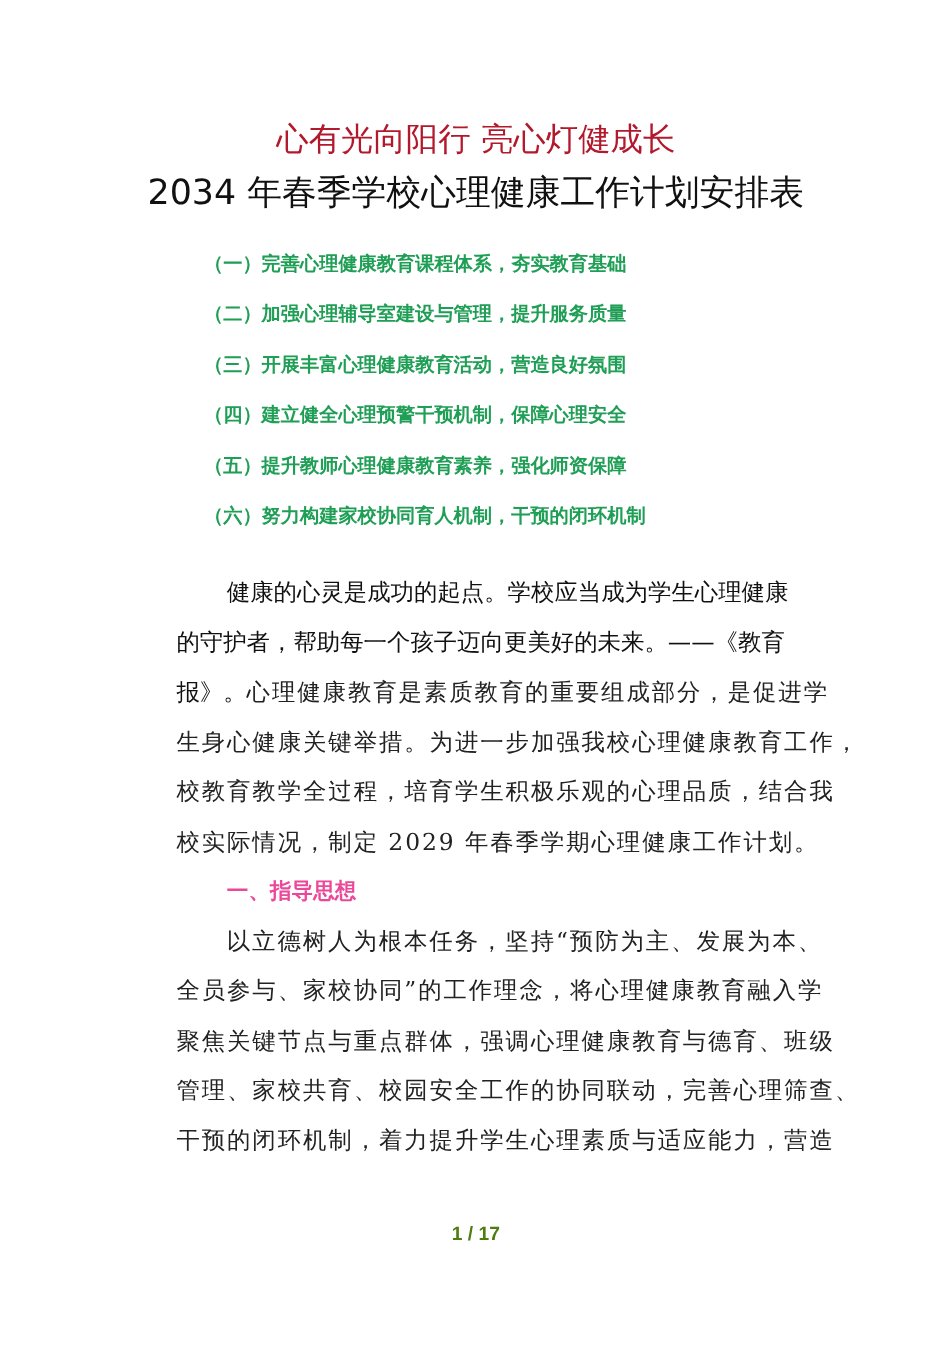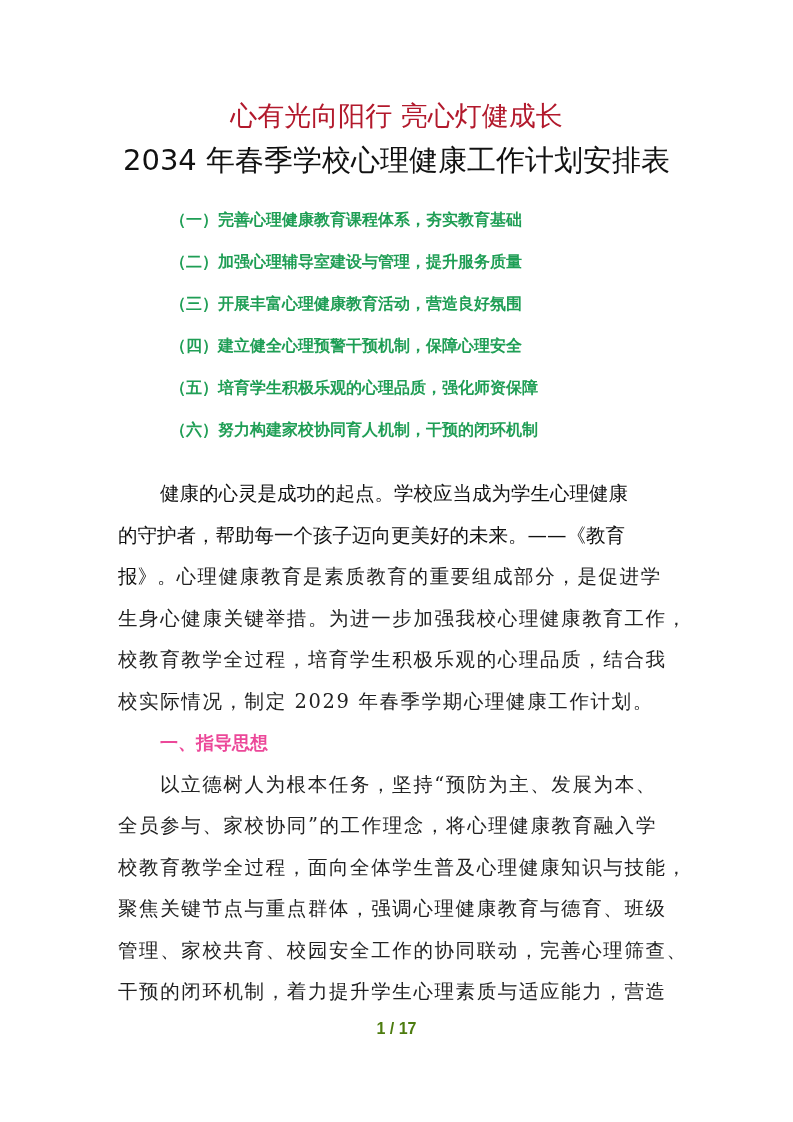--- a/index.html
+++ b/index.html
@@ -6,53 +6,52 @@
   body { width: 793px; height: 1122px; position: relative; overflow: hidden; font-family: "DejaVu Serif", serif; color: #1a1a1a; }
   .page { position: absolute; left: 0; top: 0; width: 793px; height: 1122px; background: #fff; }
   .title-red { position: absolute; top: 98px; left: 0; width: 793px; text-align: center; font-size: 27px; color: #b2192c; font-family: "DejaVu Sans", sans-serif; letter-spacing: 0px; }
   .title-main { position: absolute; top: 141px; left: 0; width: 793px; text-align: center; font-size: 29px; color: #111; font-family: "DejaVu Sans", sans-serif; }
   .toc { position: absolute; left: 170px; top: 204px; width: 500px; }
   .toc-item { height: 42px; line-height: 32px; font-size: 16px; font-weight: bold; color: #1f9e55; font-family: "DejaVu Sans", sans-serif; white-space: nowrap; }
   .body-text { position: absolute; left: 118px; width: 565px; font-size: 19.5px; line-height: 41.5px; }
   .lead { font-family: "DejaVu Sans", sans-serif; color: #111; }
   .rest { font-family: "DejaVu Serif", serif; color: #222; letter-spacing: 1.6px; }
   .heading { font-family: "DejaVu Sans", sans-serif; font-weight: bold; color: #ec4899; font-size: 18px; }
-  .line { display: block; white-space: nowrap; }
+  .line { display: block; white-space: nowrap; margin-left: 29px; }
   .indent { padding-left: 42px; }
   .page-num { position: absolute; top: 1020px; left: 0; width: 793px; text-align: center; font-size: 16px; font-weight: bold; font-family: "Liberation Sans", sans-serif; color: #4d7c0f; }
 </style>
 </head>
 <body>
 
 <div class="page">
   <div class="title-red">心有光向阳行  亮心灯健成长</div>
   <div class="title-main">2034 年春季学校心理健康工作计划安排表</div>
 
   <div class="toc">
     <div class="toc-item">（一）完善心理健康教育课程体系，夯实教育基础</div>
     <div class="toc-item">（二）加强心理辅导室建设与管理，提升服务质量</div>
     <div class="toc-item">（三）开展丰富心理健康教育活动，营造良好氛围</div>
     <div class="toc-item">（四）建立健全心理预警干预机制，保障心理安全</div>
-    <div class="toc-item">（五）培育学生积极乐观的心理品质，强化师资保障</div>
+    <div class="toc-item">（五）提升教师心理健康教育素养，强化师资保障</div>
     <div class="toc-item">（六）努力构建家校协同育人机制，干预的闭环机制</div>
   </div>
 
   <div class="body-text" style="top:473px;">
     <span class="line lead indent">健康的心灵是成功的起点。学校应当成为学生心理健康</span>
     <span class="line lead">的守护者，帮助每一个孩子迈向更美好的未来。——《教育</span>
     <span class="line"><span class="lead">报》。</span><span class="rest">心理健康教育是素质教育的重要组成部分，是促进学</span></span>
     <span class="line rest">生身心健康关键举措。为进一步加强我校心理健康教育工作，</span>
     <span class="line rest">校教育教学全过程，培育学生积极乐观的心理品质，结合我</span>
     <span class="line rest">校实际情况，制定 2029 年春季学期心理健康工作计划。</span>
   </div>
 
   <div class="body-text" style="top:722px;">
     <span class="line heading indent">一、指导思想</span>
     <span class="line rest indent">以立德树人为根本任务，坚持“预防为主、发展为本、</span>
     <span class="line rest">全员参与、家校协同”的工作理念，将心理健康教育融入学</span>
-    <span class="line rest">校教育教学全过程，面向全体学生普及心理健康知识与技能，</span>
     <span class="line rest">聚焦关键节点与重点群体，强调心理健康教育与德育、班级</span>
     <span class="line rest">管理、家校共育、校园安全工作的协同联动，完善心理筛查、</span>
     <span class="line rest">干预的闭环机制，着力提升学生心理素质与适应能力，营造</span>
   </div>
 
   <div class="page-num">1 / 17</div>
 </div>
 
 </body></html>

